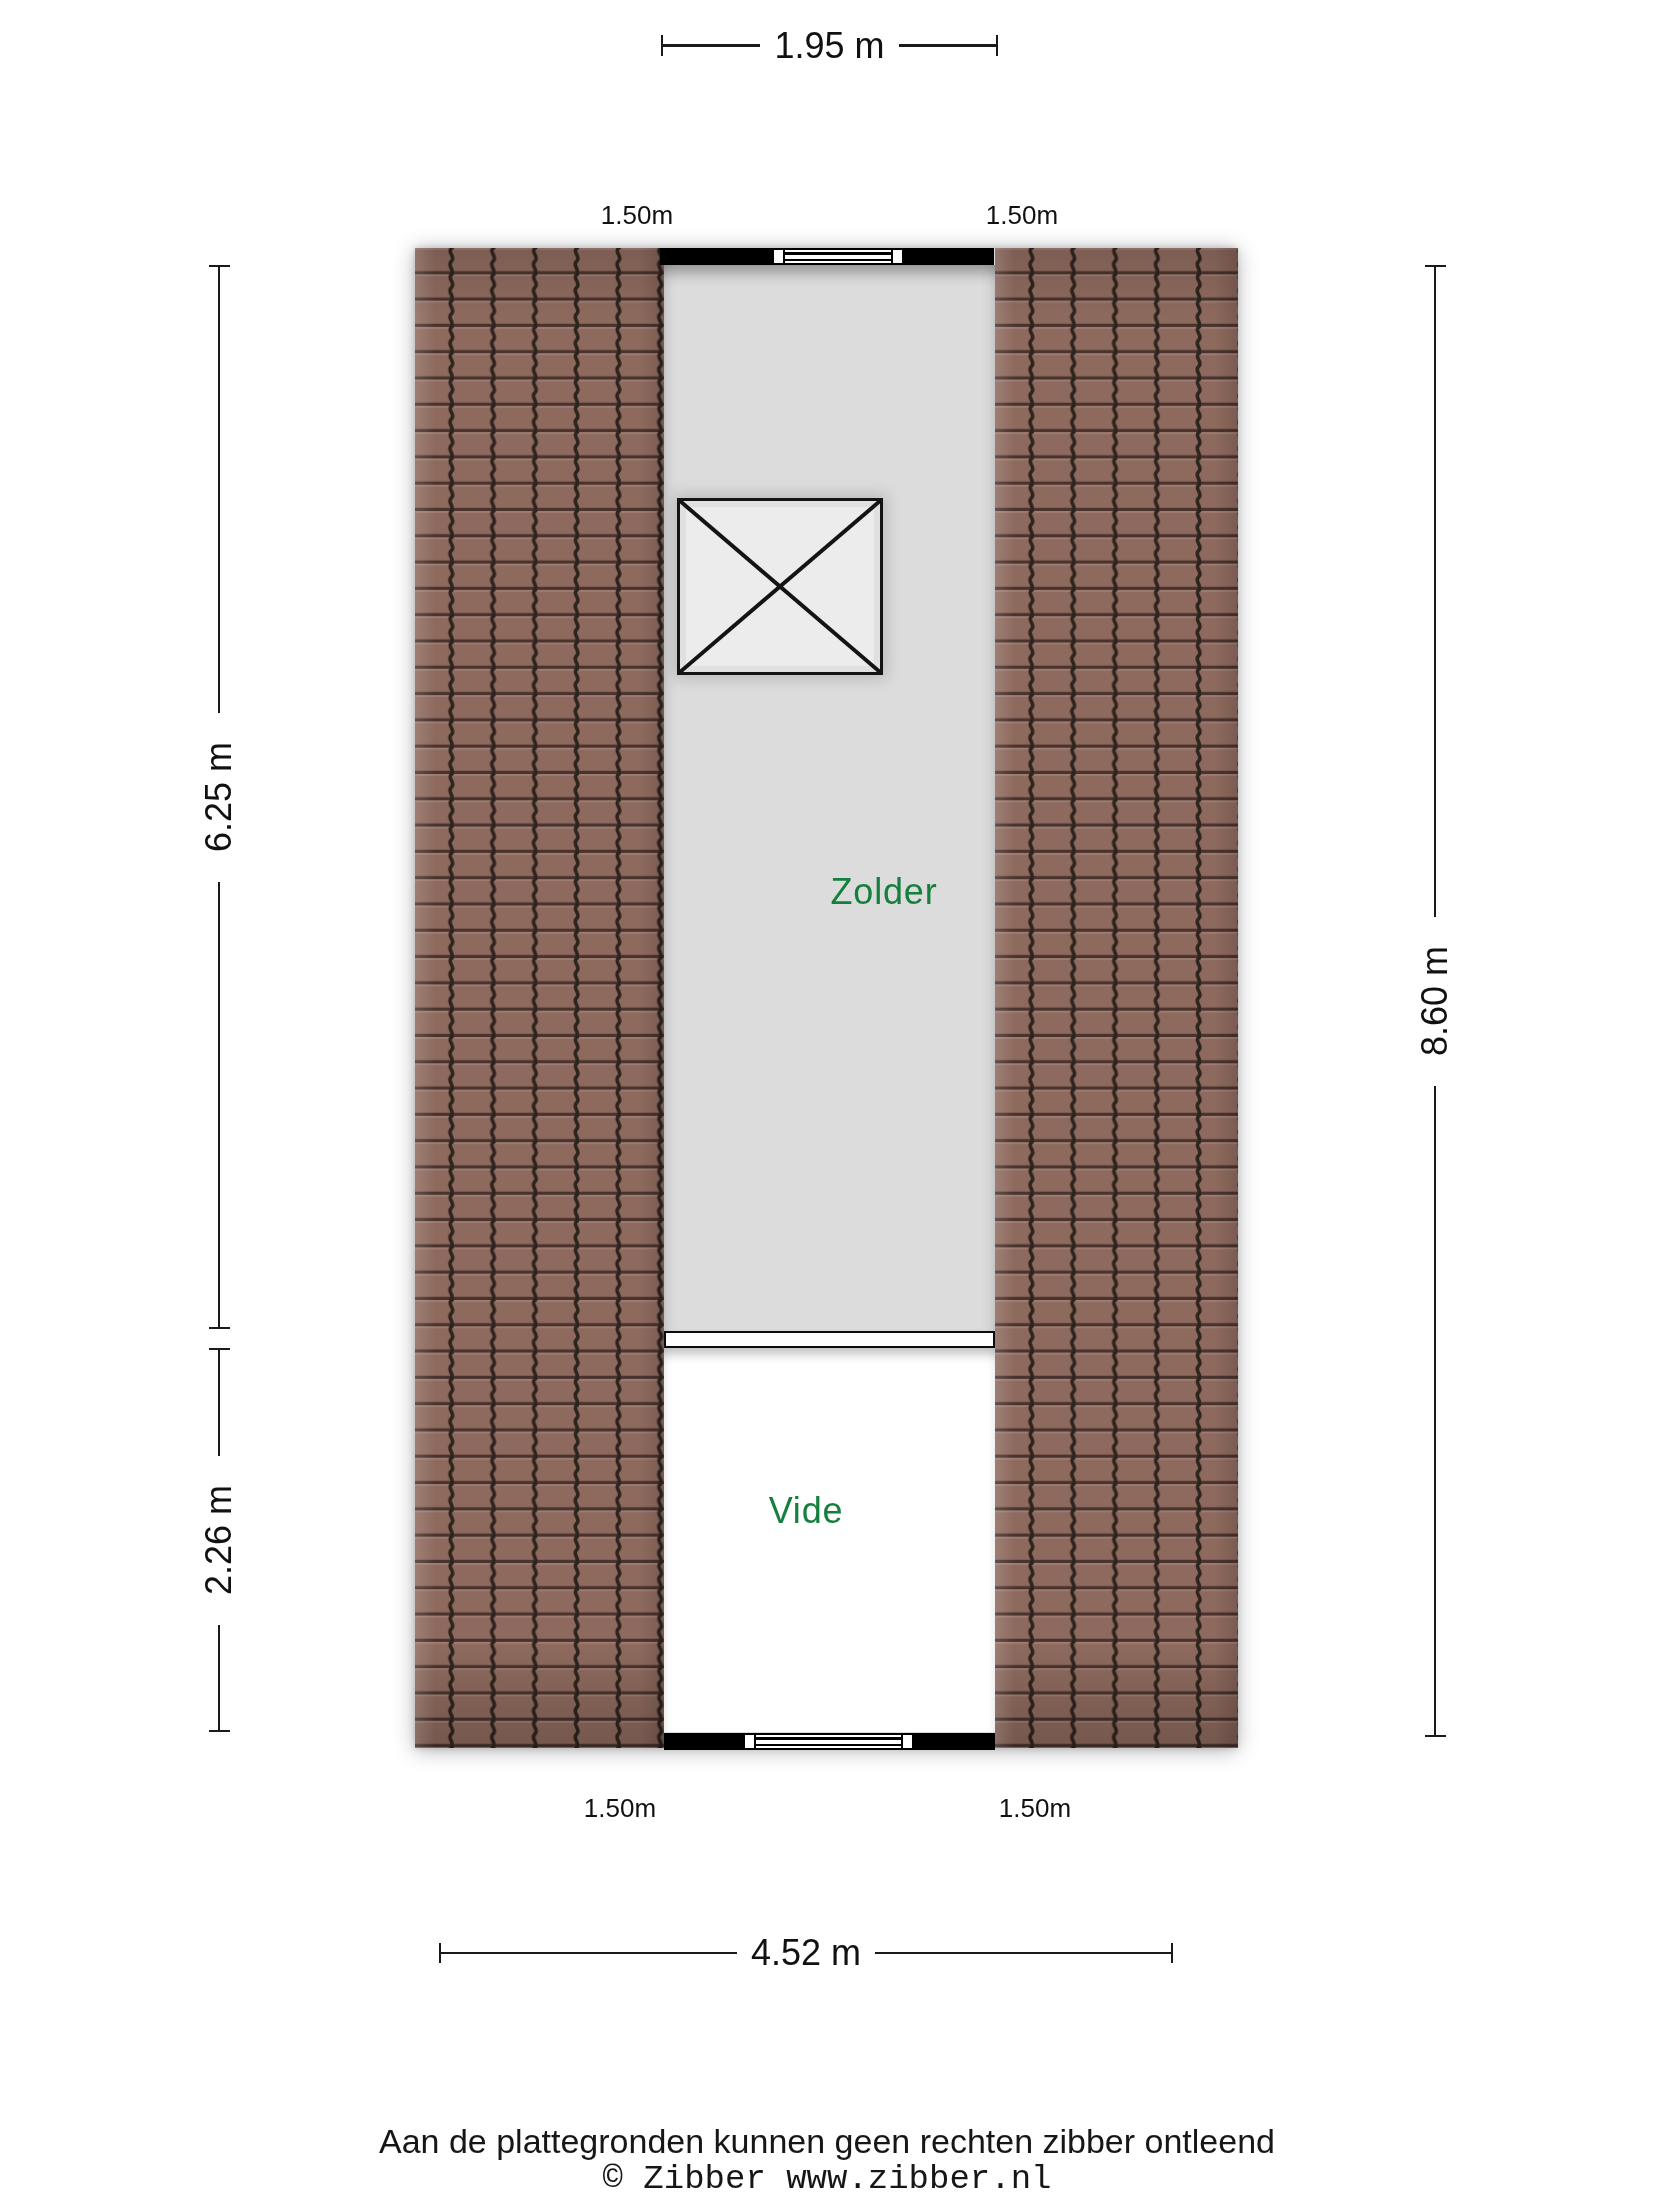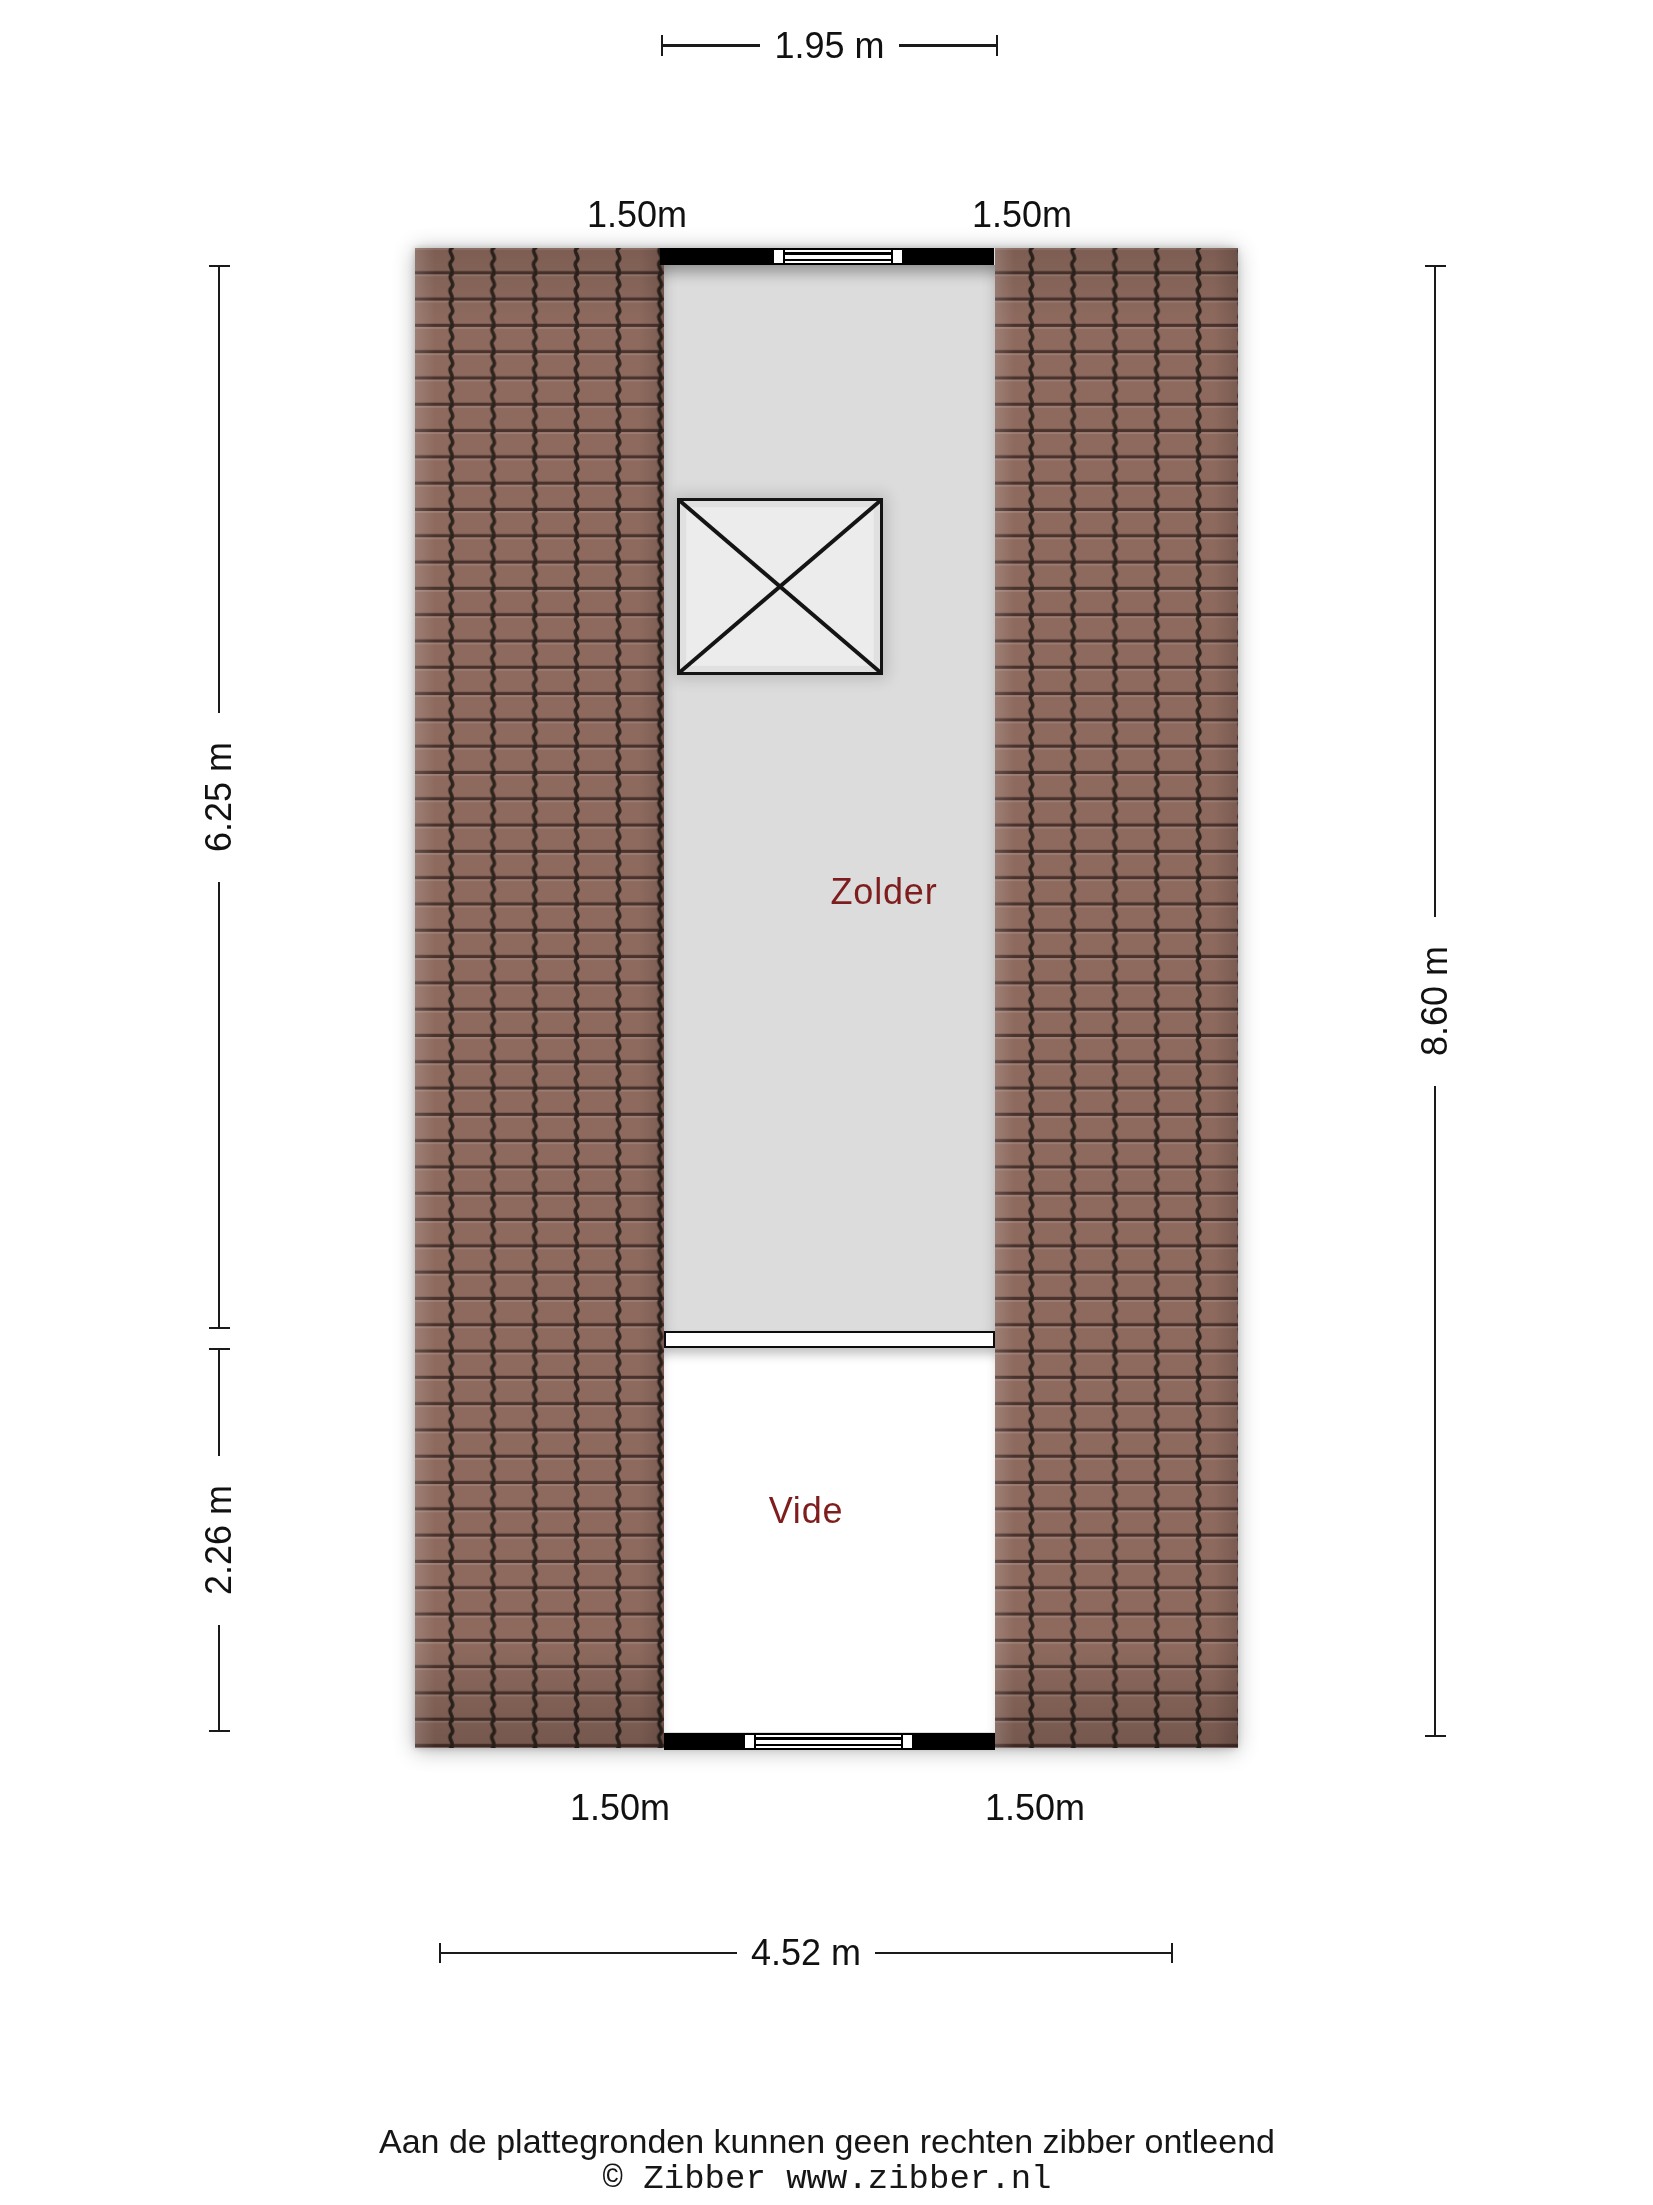--- a/index.html
+++ b/index.html
@@ -47,26 +47,26 @@
   }
   #skylight{
     left:262px;top:250px;width:206px;height:177px;background:#ececec;
     box-sizing:border-box;border:3.2px solid #141414;
     box-shadow:0 0 14px 3.9px rgba(0,0,0,.15), inset 0 0 0 6.3px rgba(0,0,0,.05);
   }
   #skylight svg{display:block;width:100%;height:100%;}
 
   
   .room-label{
-    font-size:36px;letter-spacing:0.8px;color:#7f1d1d;white-space:nowrap;
+    font-size:36px;letter-spacing:0.8px;color:#15803d;white-space:nowrap;
     transform:translate(-50%,-50%);
     text-align:right;
   }
   .wlabel{
-    font-size:36px;color:#111;white-space:nowrap;transform:translate(-50%,-50%);
+    font-size:26px;color:#111;white-space:nowrap;transform:translate(-50%,-50%);
   }
 
   
   .dim-h{display:flex;align-items:center;}
   .dim-h .tick{width:2.4px;height:20.5px;background:#1a1a1a;}
   .dim-h .seg{flex:1;height:2.4px;background:#1a1a1a;}
   .dim-h .dlabel{padding:0 14px;font-size:36px;color:#111;white-space:nowrap;}
 
   .dim-v{display:flex;flex-direction:column;align-items:center;}
   .dim-v .tick{height:2.4px;width:20.5px;background:#1a1a1a;}

